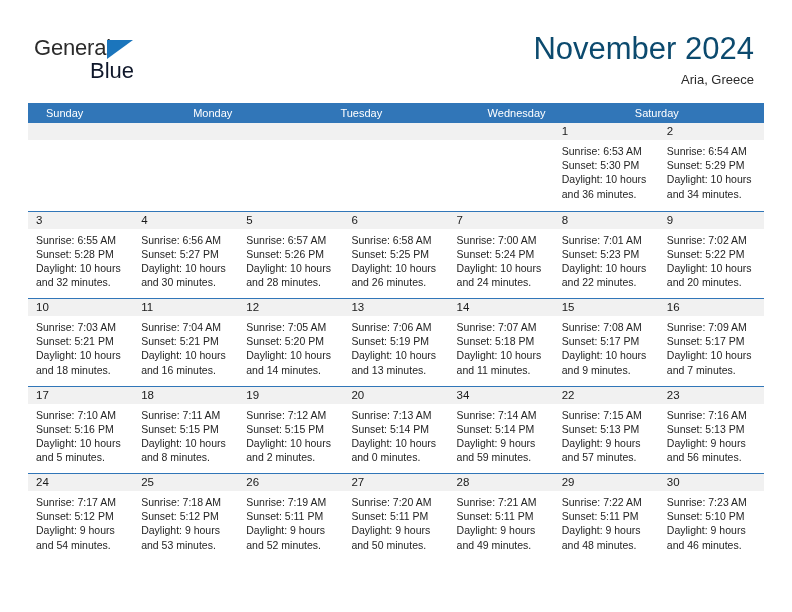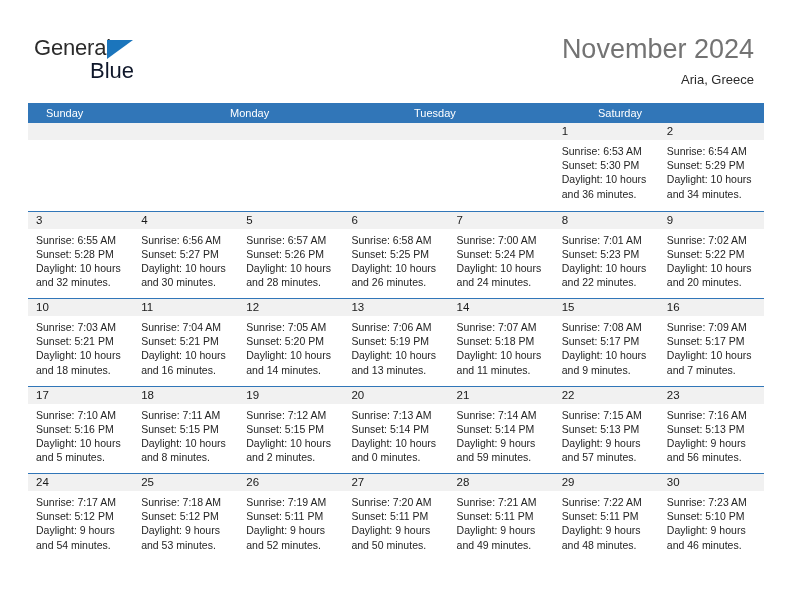--- a/index.html
+++ b/index.html
@@ -65,22 +65,22 @@
     line-height: 24px;
   }
 
   .title-block {
     position: absolute;
     right: 38px;
     top: 33px;
     text-align: right;
   }
   .cal-title {
-    font-size: 27px;
-    color: #737373;
+    font-size: 31px;
+    color: #0c4a6e;
     line-height: 32px;
     white-space: nowrap;
   }
   .cal-subtitle {
     font-size: 13px;
     color: #2b2b2b;
     line-height: 18px;
     margin-top: 6px;
     white-space: nowrap;
   }
@@ -164,20 +164,21 @@
       <div class="cal-subtitle">Aria, Greece</div>
     </div>
 
   </div>
 
   <div class="calendar">
     <div class="dow-row" id="dow-row">
         <div class="dow-cell">Sunday</div>
         <div class="dow-cell">Monday</div>
         <div class="dow-cell">Tuesday</div>
+        <div class="dow-cell">Wednesday</div>
         <div class="dow-cell">Saturday</div>
       </div>
     <div id="weeks-container">
         <div class="week-row">
           <div class="day-cell empty">
             <div class="day-num-band"></div>
           </div>
           <div class="day-cell empty">
             <div class="day-num-band"></div>
           </div>
@@ -370,21 +371,21 @@
           <div class="day-cell">
             <div class="day-num-band">20</div>
             <div class="day-body">
               <div>Sunrise: 7:13 AM</div>
               <div>Sunset: 5:14 PM</div>
               <div>Daylight: 10 hours</div>
               <div>and 0 minutes.</div>
             </div>
           </div>
           <div class="day-cell">
-            <div class="day-num-band">21</div>
+            <div class="day-num-band">34</div>
             <div class="day-body">
               <div>Sunrise: 7:14 AM</div>
               <div>Sunset: 5:14 PM</div>
               <div>Daylight: 9 hours</div>
               <div>and 59 minutes.</div>
             </div>
           </div>
           <div class="day-cell">
             <div class="day-num-band">22</div>
             <div class="day-body">

